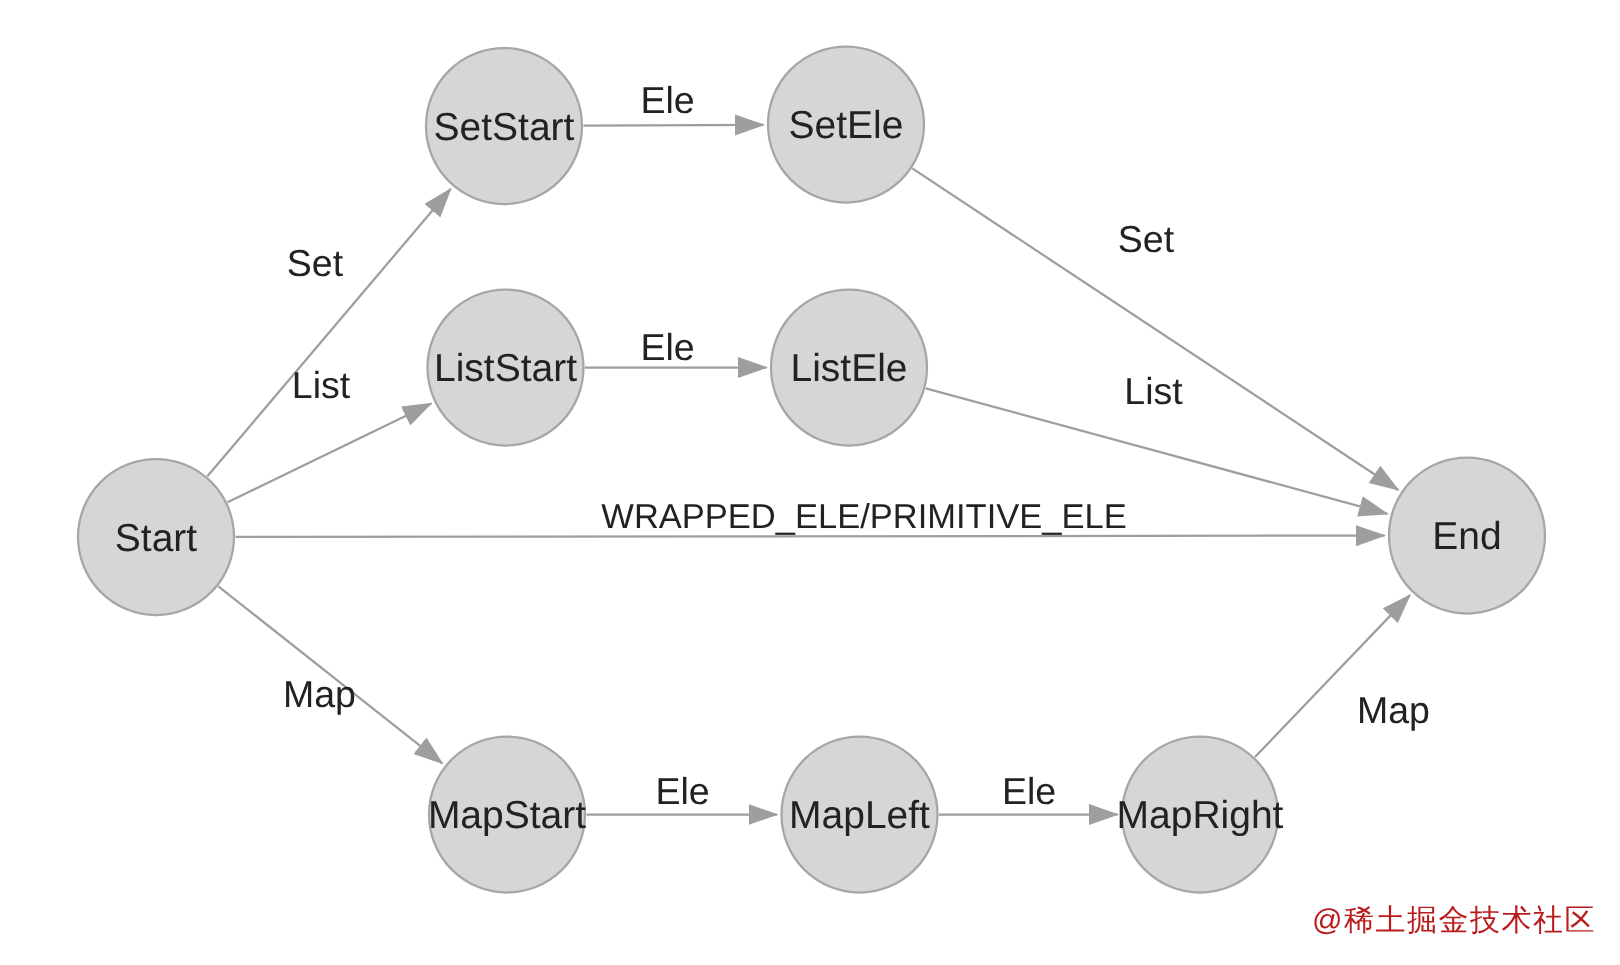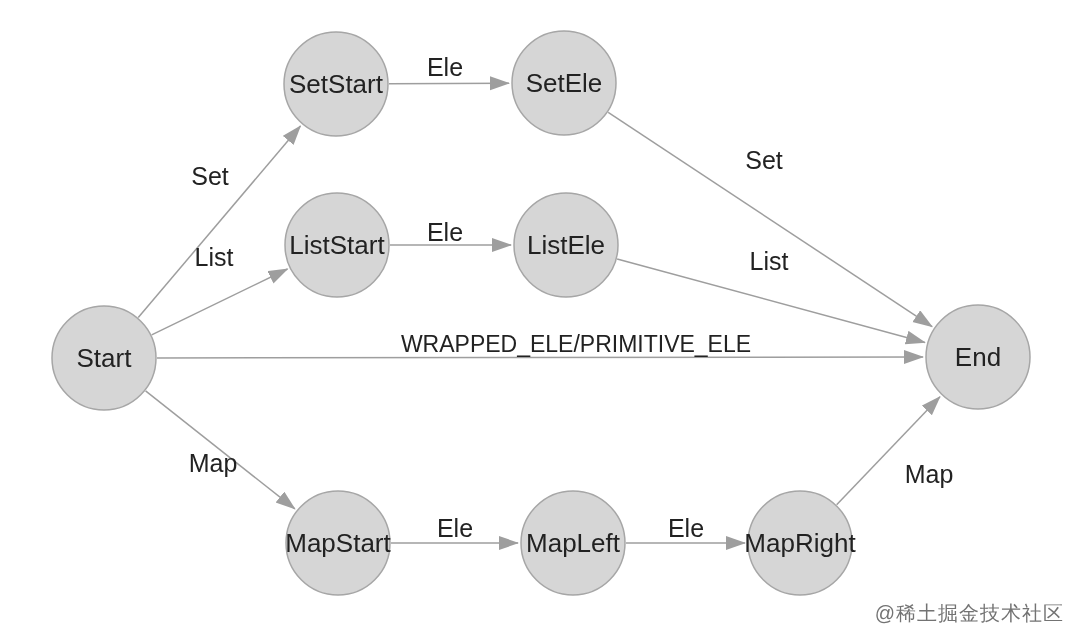--- a/index.html
+++ b/index.html
@@ -33,21 +33,21 @@
   }
   .edge-label.long {
     font-size: 23px;
   }
   .watermark {
     position: absolute;
     right: 16px;
     bottom: 16px;
     font-size: 20px;
     letter-spacing: 1px;
-    color: #737373;
+    color: #b91c1c;
     user-select: none;
   }
 </style>
 </head>
 <body>
 
 <div class="page">
   <svg class="diagram" width="1080" height="643" viewBox="0 0 1080 643" xmlns="http://www.w3.org/2000/svg">
       <defs>
         <marker id="arrowhead" markerWidth="22" markerHeight="16" refX="19" refY="7" orient="auto" markerUnits="userSpaceOnUse">

